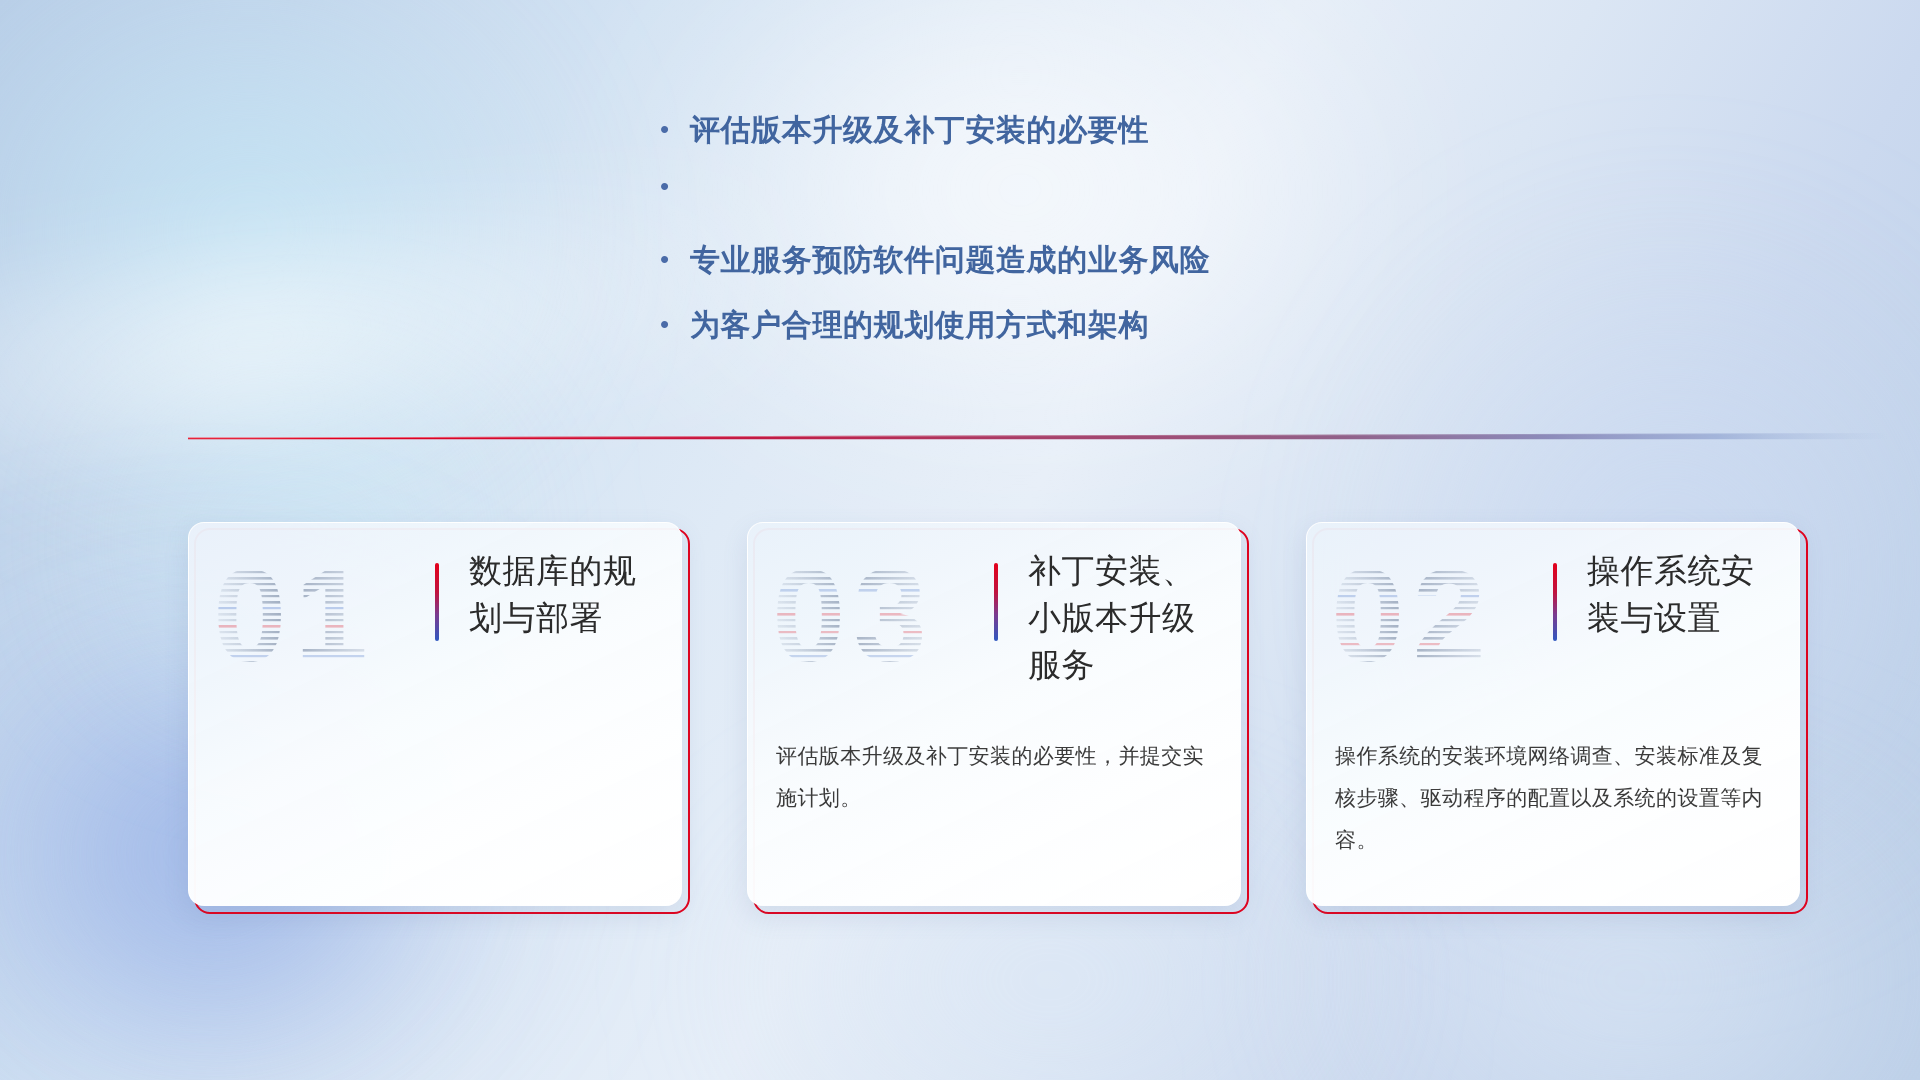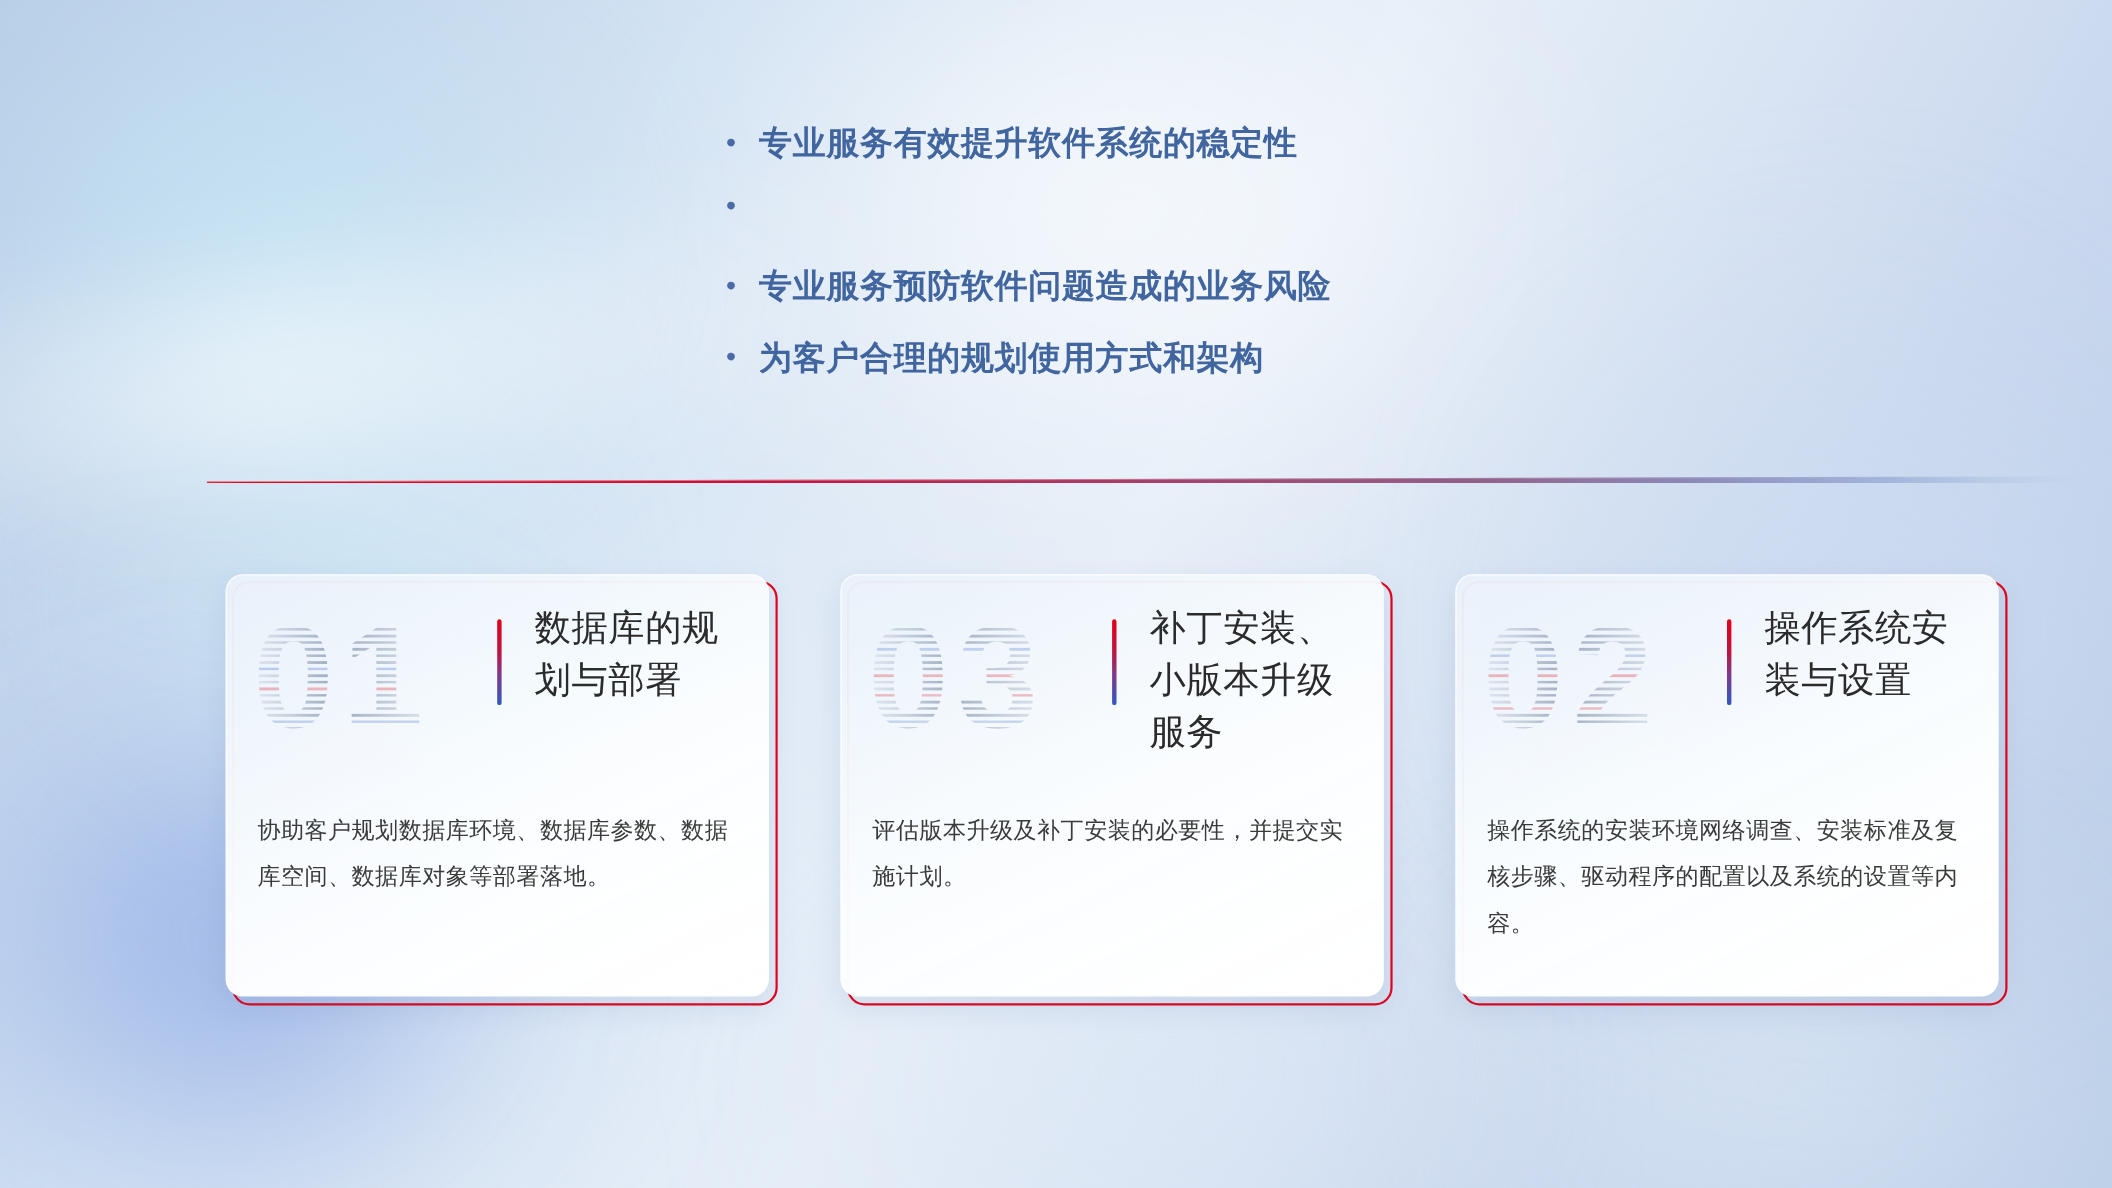--- a/index.html
+++ b/index.html
@@ -117,21 +117,21 @@
     left: 188px;
     top: 428px;
     width: 1700px;
     height: 16px;
     pointer-events: none;
   }
 
   
   #cards {
     position: absolute;
-    left: 205px;
+    left: 188px;
     top: 522px;
     width: 1620px;
     height: 400px;
     display: flex;
     gap: 57px;
   }
   .card-wrap {
     position: relative;
     width: 502px;
     height: 392px;
@@ -221,21 +221,21 @@
   <div class="bg-blob bg-b4"></div>
   <div class="bg-blob bg-b5"></div>
   <div class="bg-blob bg-b6"></div>
   <div class="bg-blob bg-b7"></div>
   <div class="bg-blob bg-b8"></div>
   <div class="bg-streak"></div>
 
   <div id="bullets">
     <div class="bullet-row">
       <span class="bullet-dot">•</span>
-      <span class="bullet-text">专业服务有效提升软件系统的稳定性</span>
+      <span class="bullet-text">评估版本升级及补丁安装的必要性</span>
     </div>
     <div class="bullet-row">
       <span class="bullet-dot">•</span>
     </div>
     <div class="bullet-row">
       <span class="bullet-dot">•</span>
       <span class="bullet-text">专业服务预防软件问题造成的业务风险</span>
     </div>
     <div class="bullet-row">
       <span class="bullet-dot">•</span>
@@ -307,21 +307,20 @@
                   <rect x="0" y="116" width="190" height="2.6" fill="url(#snA)"></rect>
                   <rect x="0" y="122" width="190" height="2.2" fill="url(#snA)"></rect>
                   <rect x="0" y="128" width="190" height="2.6" fill="url(#snA)"></rect>
                 </g>
               </g>
             </svg>
           </div>
           <div class="card-bar"></div>
           <div class="card-title">数据库的规划与部署</div>
         </div>
-        <div class="card-body">协助客户规划数据库环境、数据库参数、数据库空间、数据库对象等部署落地。</div>
       </div>
     </div>
 
     <div class="card-wrap">
       <div class="card-accent"></div>
       <div class="card-panel">
         <div class="card-head">
           <div class="card-num">
             <svg viewBox="0 0 190 140">
               <defs>

